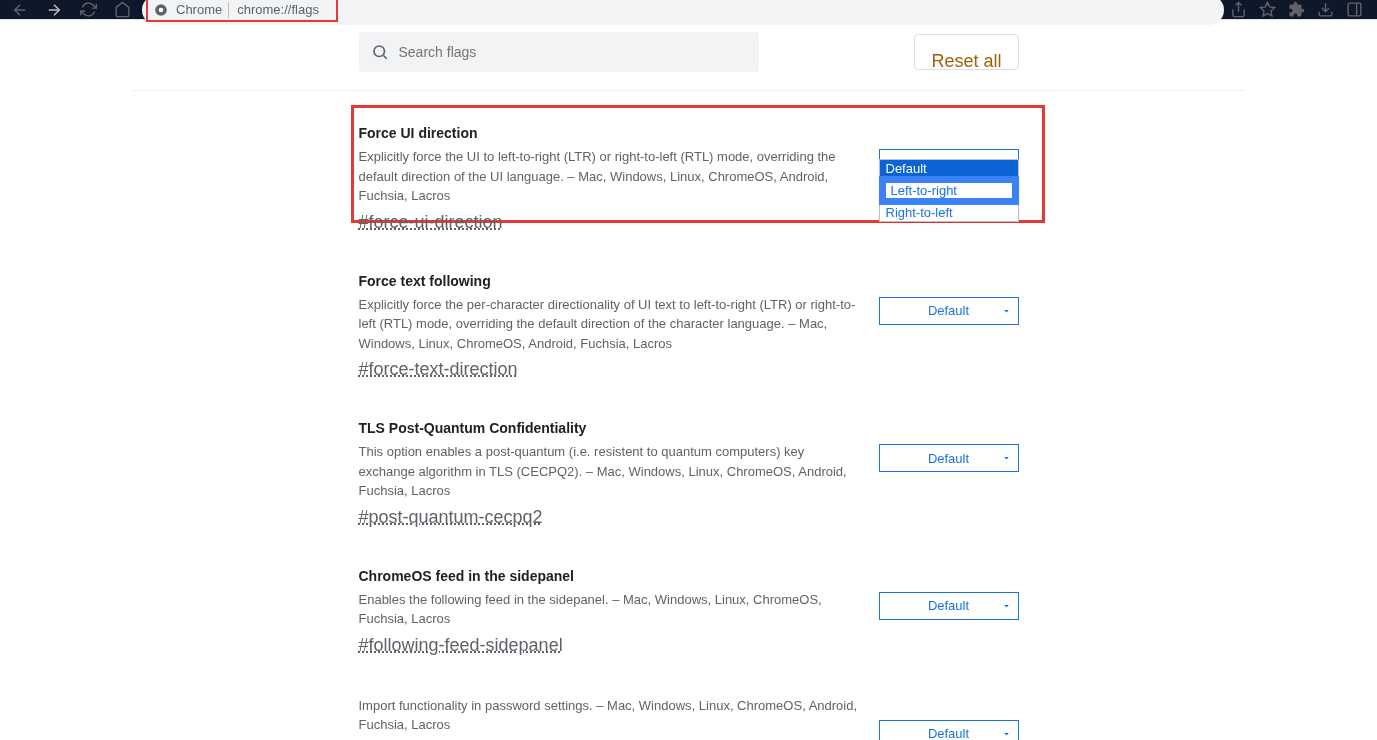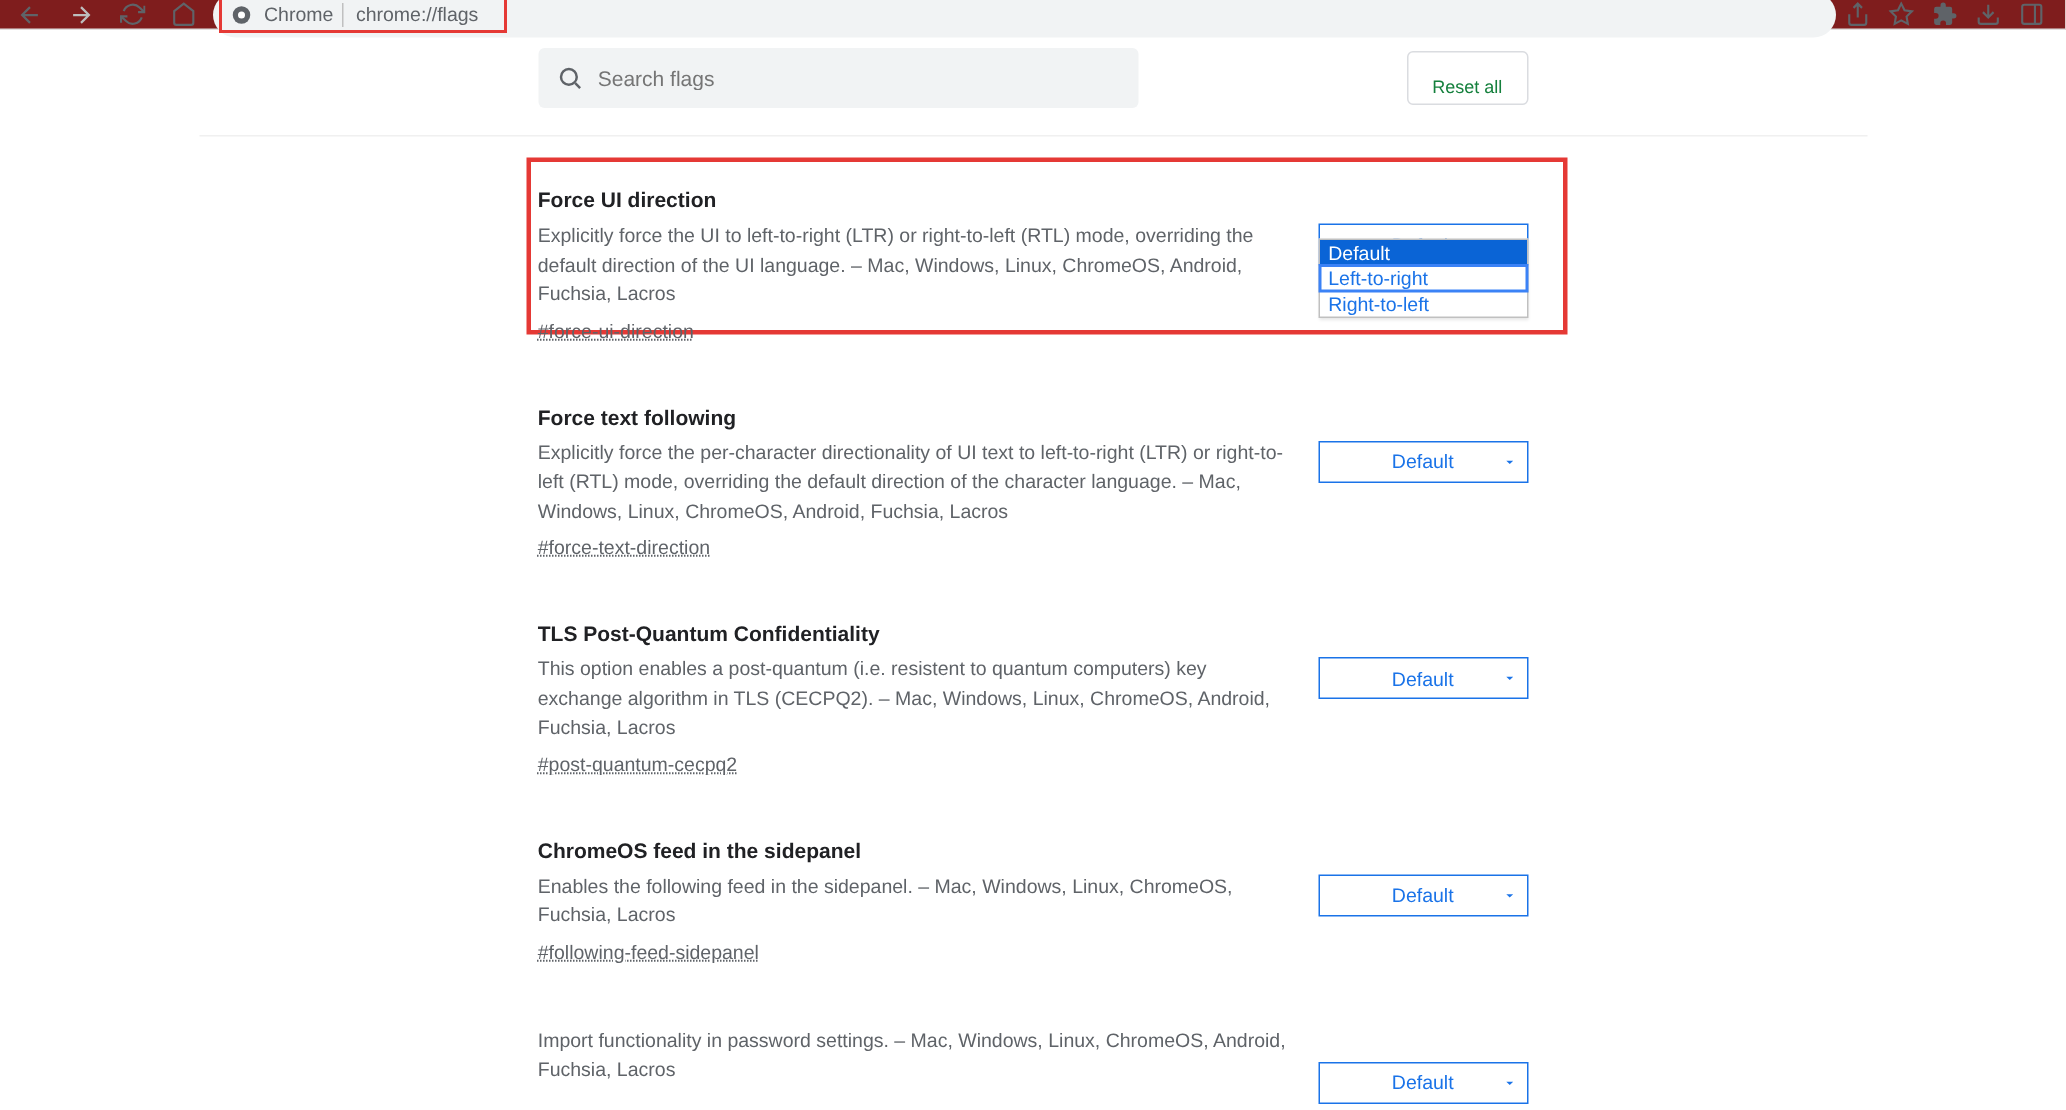--- a/index.html
+++ b/index.html
@@ -1,54 +1,54 @@
 <!DOCTYPE html>
 <html><head>
   <meta charset="utf-8">
   <style>
     * { margin: 0; padding: 0; box-sizing: border-box; font-family: 'Segoe UI', Arial, sans-serif; }
     body { background: #fff; width: 1377px; height: 740px; overflow: hidden; }
 
     
-    .toolbar { height: 20px; background: #7f1d1d; border-bottom: 1px solid #e0e0e0; display: flex; align-items: center; padding: 0 6px; gap: 6px; }
+    .toolbar { height: 20px; background: #0f172a; border-bottom: 1px solid #e0e0e0; display: flex; align-items: center; padding: 0 6px; gap: 6px; }
     .tb-btn { width: 28px; height: 28px; display: flex; align-items: center; justify-content: center; border-radius: 50%; color: #5f6368; cursor: pointer; }
     .tb-btn.disabled { color: #bdbdbd; }
     .addrbar-wrap { flex: 1; height: 30px; background: #f1f3f4; border-radius: 15px; display: flex; align-items: center; padding: 0 12px; gap: 8px; position: relative; }
     .url-highlight { position: absolute; left: 4px; top: -4px; width: 192px; height: 31px; border: 2px solid #e53935; pointer-events: none; }
     .site-chip { display: flex; align-items: center; gap: 6px; color: #5f6368; font-size: 13px; }
     .site-chip .divider { width: 1px; height: 16px; background: #c0c0c0; }
     .url-text { color: #5f6368; font-size: 13px; }
     .tb-right { display: flex; align-items: center; gap: 12px; padding-right: 8px; }
     .tb-right .icon { color: #5f6368; }
 
     
     .page { padding-top: 6px; }
     .topbar { max-width: 660px; margin: 0 auto; display: flex; align-items: center; gap: 190px; padding: 6px 0 18px; border-bottom: 1px solid #f0f0f0; width: 1112px; max-width: none; justify-content: center; }
     .topbar-inner { width: 660px; display: flex; align-items: center; justify-content: space-between; }
     .search-box { width: 400px; height: 40px; background: #f1f3f4; border-radius: 4px; display: flex; align-items: center; padding: 0 12px; gap: 10px; }
     .search-box input { border: none; background: transparent; outline: none; font-size: 14px; color: #333; flex: 1; }
     .search-box input::placeholder { color: #757575; }
-    .reset-btn { border: 1px solid #dadce0; background: #fff; color: #15803d; border-radius: 4px; height: 36px; padding: 16px 16px; font-size: 12px; cursor: pointer; }
+    .reset-btn { border: 1px solid #dadce0; background: #fff; color: #a16207; border-radius: 4px; height: 36px; padding: 16px 16px; font-size: 18px; cursor: pointer; }
 
     .flags-list { width: 660px; margin: 16px auto 0; position: relative; }
     .flag { display: flex; padding: 18px 0 22px; gap: 20px; }
     .flag-info { flex: 1; }
     .flag-title { font-size: 14px; color: #202124; font-weight: 600; margin-bottom: 6px; }
     .flag-desc { font-size: 13px; color: #5f6368; line-height: 1.5; margin-bottom: 6px; }
-    .flag-anchor { font-size: 13px; color: #5f6368; text-decoration: underline dotted; text-align: right; }
+    .flag-anchor { font-size: 18px; color: #5f6368; text-decoration: underline dotted; text-align: right; }
     .flag-control { width: 140px; display: flex; align-items: flex-start; padding-top: 24px; }
     .sel { width: 140px; height: 28px; border: 1px solid #1a73e8; background: #fff; color: #1a73e8; font-size: 13px; display: flex; align-items: center; justify-content: center; position: relative; cursor: pointer; }
     .sel .chev { position: absolute; right: 6px; top: 50%; transform: translateY(-50%); }
 
     .highlight-1 { position: absolute; left: -8px; top: -2px; width: 694px; height: 118px; border: 3px solid #e53935; pointer-events: none; }
 
     .dropdown { position: absolute; right: 0; top: 52px; width: 140px; background: #fff; border: 1px solid #c0c0c0; font-size: 13px; z-index: 5; box-shadow: 0 1px 2px rgba(0,0,0,0.1); }
     .dropdown .opt { padding: 1px 6px; color: #1a73e8; cursor: pointer; }
     .dropdown .opt.selected { background: #0a64d6; color: #fff; }
-    .dropdown .opt.hl { border: 2px solid #3b82f6; margin: -1px; padding: 0 5px; position: relative; z-index: 2; }
+    .dropdown .opt.hl { border: 7px solid #3b82f6; margin: -1px; padding: 0 5px; position: relative; z-index: 2; }
 
     svg { display: block; }
   </style>
 </head>
 <body>
 
 <div class="toolbar">
   <div class="tb-btn">
     <svg width="18" height="18" viewBox="0 0 24 24" fill="none" stroke="currentColor" stroke-width="2">
         <path d="M19 12H5M12 19l-7-7 7-7"></path>

